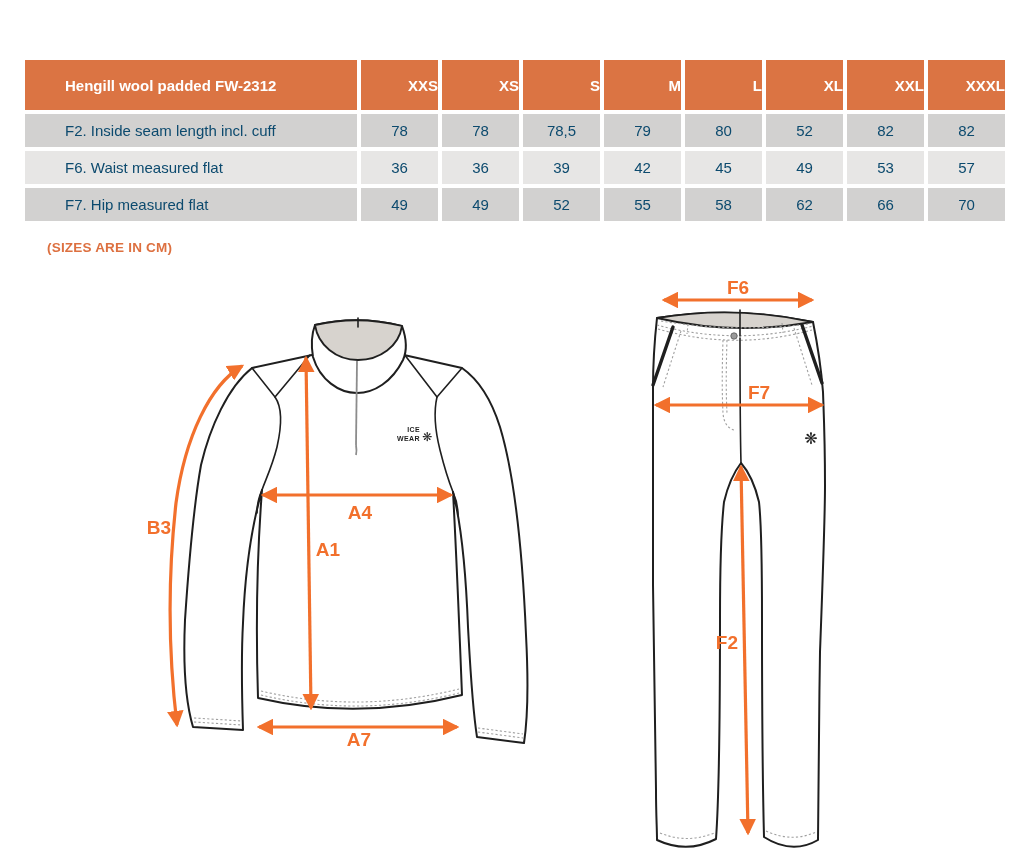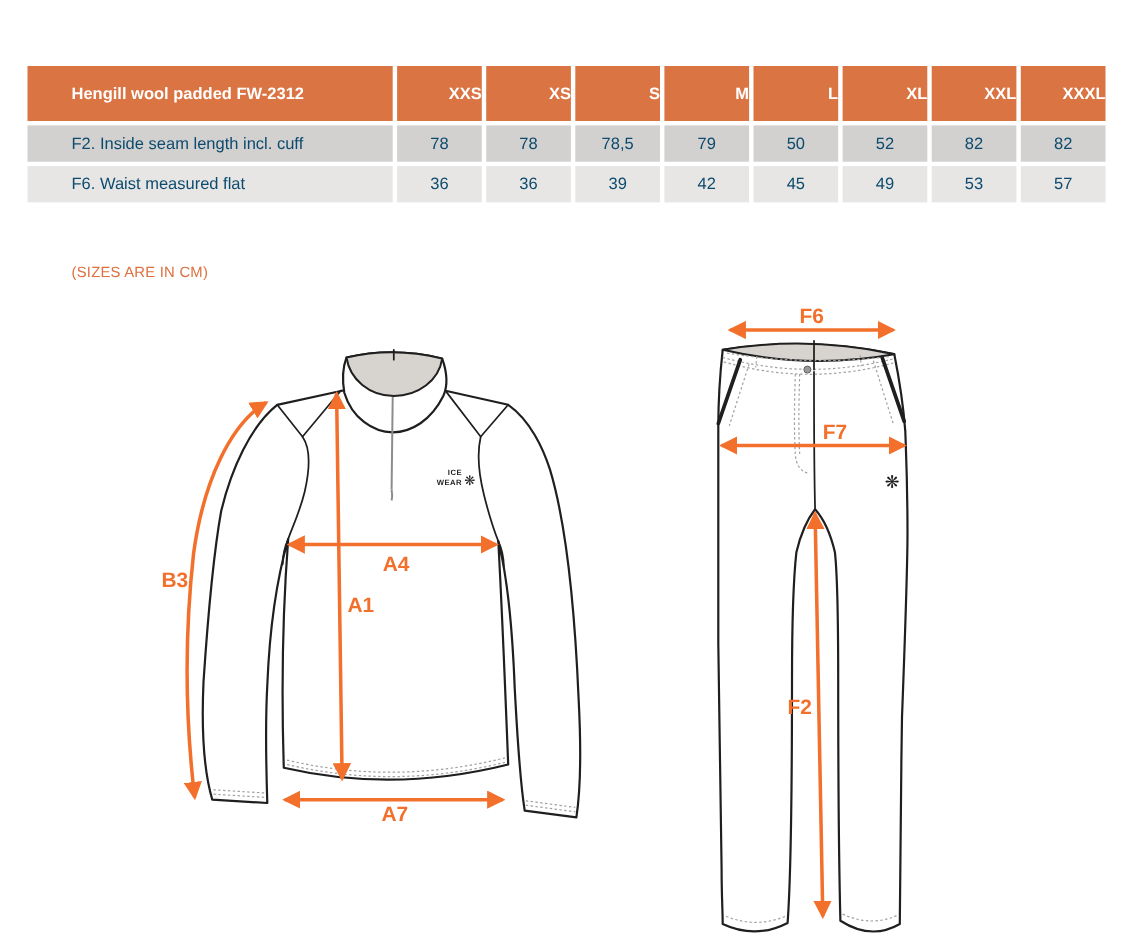--- a/index.html
+++ b/index.html
@@ -12,22 +12,22 @@
   table.size-table col.c-label{width:332px;}
   table.size-table col.c-size{width:77px;}
   table.size-table th{background:#db7443;color:#ffffff;font-size:15px;font-weight:bold;
                       height:50px;text-align:right;padding:0;}
   table.size-table th.prod{text-align:left;padding-left:40px;}
   table.size-table td{height:33px;font-size:15px;color:#0c4a6e;text-align:center;padding:0;}
   table.size-table td.rowlabel{text-align:left;padding-left:40px;}
   table.size-table tbody tr:nth-child(odd) td{background:#d2d1d0;}
   table.size-table tbody tr:nth-child(even) td{background:#e7e6e5;}
 
-  .units-note{position:absolute;left:65px;top:205px;color:#dd7040;font-size:13.5px;
-              font-weight:normal;letter-spacing:.2px;}
+  .units-note{position:absolute;left:47px;top:205px;color:#dd7040;font-size:13.5px;
+              font-weight:bold;letter-spacing:.2px;}
 
   
   svg.sweater{position:absolute;left:130px;top:240px;}
   svg.pants{position:absolute;left:635px;top:245px;}
   .outline{fill:#ffffff;stroke:#1f1f1f;stroke-width:2;stroke-linejoin:round;stroke-linecap:round;}
   .seam{fill:none;stroke:#1f1f1f;stroke-width:1.6;stroke-linecap:round;}
   .graypanel{fill:#d7d3ce;stroke:#1f1f1f;stroke-width:1.8;stroke-linejoin:round;}
   .stitch{fill:none;stroke:#a0a0a0;stroke-width:1.1;stroke-dasharray:2.2 2.2;}
   .zip{fill:none;stroke:#8c8c8c;stroke-width:1.8;}
   .thickseam{fill:none;stroke:#1f1f1f;stroke-width:3.4;stroke-linecap:round;}
@@ -66,35 +66,46 @@
         <th>XXXL</th>
       </tr>
     </thead>
     <tbody>
       <tr>
         <td class="rowlabel">F2. Inside seam length incl. cuff</td>
         <td>78</td>
         <td>78</td>
         <td>78,5</td>
         <td>79</td>
-        <td>50</td>
+        <td>80</td>
         <td>52</td>
         <td>82</td>
         <td>82</td>
       </tr>
       <tr>
         <td class="rowlabel">F6. Waist measured flat</td>
         <td>36</td>
         <td>36</td>
         <td>39</td>
         <td>42</td>
         <td>45</td>
         <td>49</td>
         <td>53</td>
         <td>57</td>
+      </tr>
+      <tr>
+        <td class="rowlabel">F7. Hip measured flat</td>
+        <td>49</td>
+        <td>49</td>
+        <td>52</td>
+        <td>55</td>
+        <td>58</td>
+        <td>62</td>
+        <td>66</td>
+        <td>70</td>
       </tr>
     </tbody>
   </table>
 
   <div class="units-note">(SIZES ARE IN CM)</div>
 
   <svg class="sweater" width="440" height="530" viewBox="0 0 440 530">
     <defs>
       <marker id="arr" viewBox="0 0 10 10" refX="8.5" refY="5" markerWidth="5.2" markerHeight="5.2" orient="auto-start-reverse">
           <path d="M0,0 L10,5 L0,10 Z" fill="#f2702c"></path>

